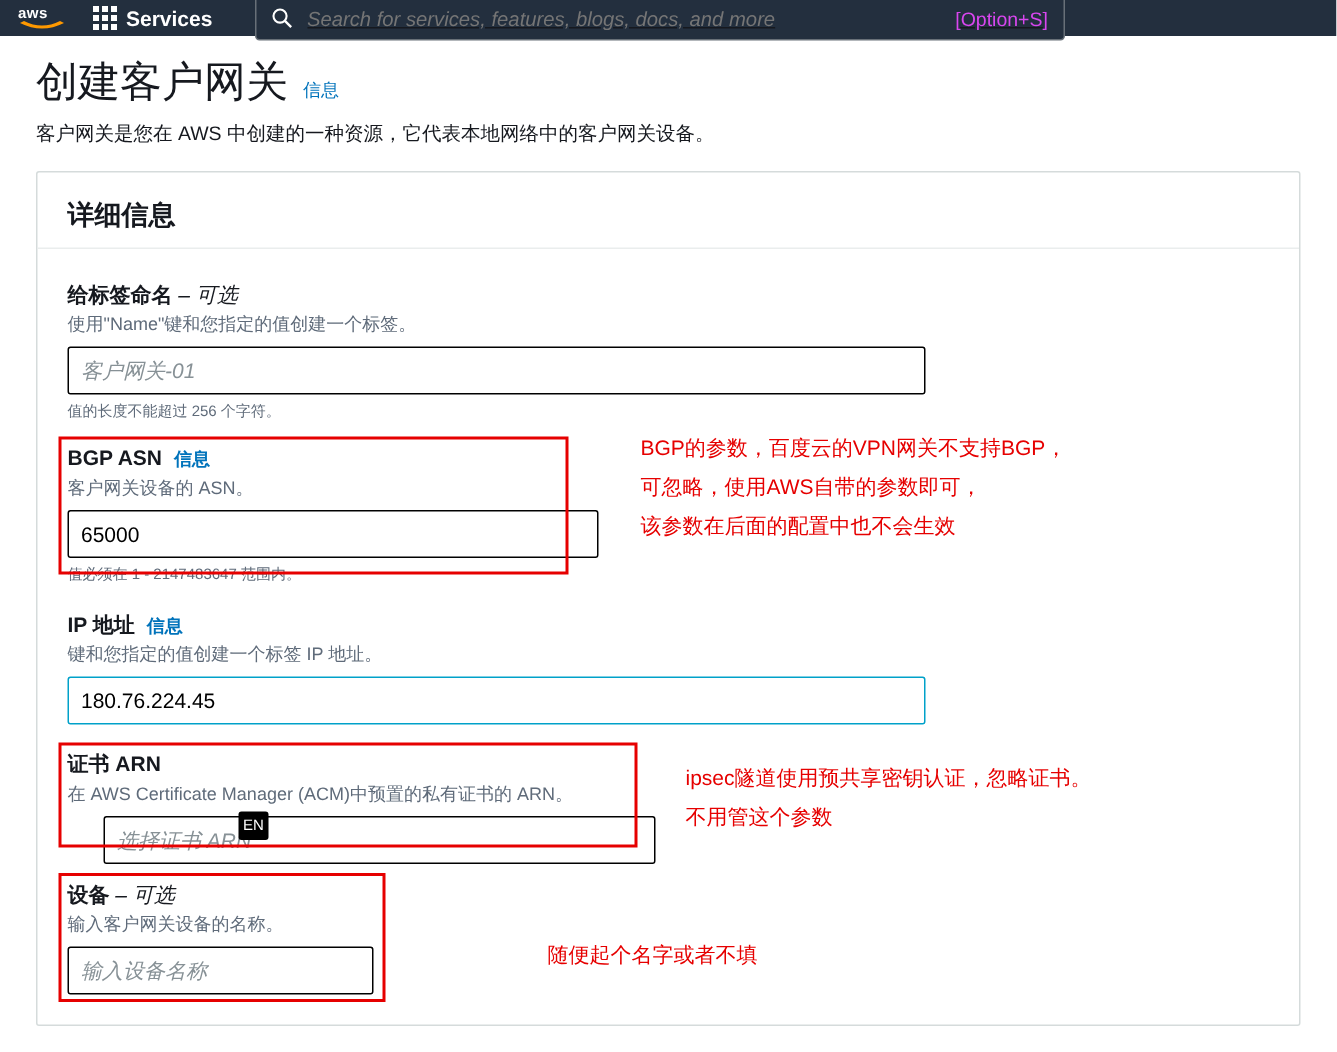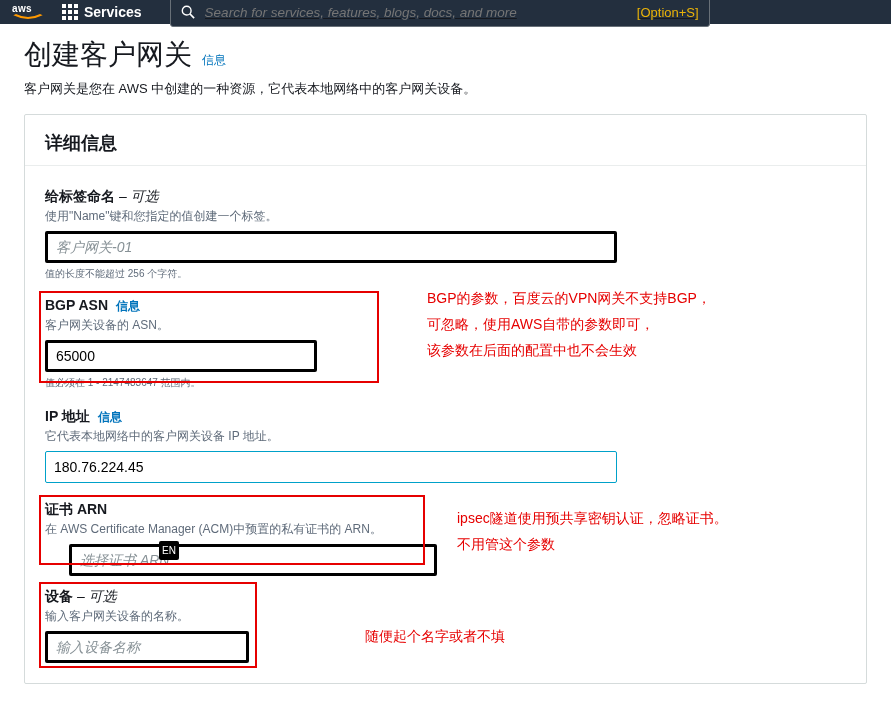--- a/index.html
+++ b/index.html
@@ -20,42 +20,42 @@
       padding: 0 12px;
       gap: 8px;
     }
     .aws-logo { color:#ff9900; font-weight:bold; font-size:14px; letter-spacing:0.5px; display:flex; flex-direction:column; align-items:center; cursor:pointer; }
     .aws-logo svg { display:block; }
     .services-btn { display:flex; align-items:center; gap:6px; color:#fff; font-size:14px; font-weight:bold; padding:0 10px; cursor:pointer; }
     .dots { display:inline-grid; grid-template-columns:repeat(3,4px); grid-template-rows:repeat(3,4px); gap:2px; }
     .dots span { width:4px; height:4px; background:#fff; }
     .searchbar { flex:1; display:flex; align-items:center; background:#232f3e; border:1px solid #687078; border-radius:3px; height:30px; padding:0 10px; gap:10px; margin-left:10px; max-width:540px;text-decoration:underline; }
     .searchbar input { flex:1; background:transparent; border:none; color:#d5dbdb; font-style:italic; font-size:13.5px; outline:none; }
-    .searchbar .shortcut { color:#eab308; font-size:13px; }
+    .searchbar .shortcut { color:#d946ef; font-size:13px; }
     .search-icon { color:#fff; flex-shrink:0; }
 
     .page { padding: 12px 24px 24px 24px; }
     .page-head { margin-bottom: 16px; }
     .page-title-row { display:flex; align-items:baseline; gap:10px; margin-bottom:6px; }
     .page-title { font-size:28px; font-weight:400; }
     .info-link { color:#0073bb; font-size:12px; cursor:pointer; text-decoration:none; }
     .page-desc { font-size:13px; color:#16191f; }
 
     .panel { border:1px solid #d5dbdb; border-radius:2px; }
     .panel-hd { padding:16px 20px 10px 20px; font-size:18px; font-weight:700; border-bottom:1px solid #eaeded; }
     .panel-bd { padding: 4px 20px 20px 20px; position:relative; }
 
     .field { margin-top:18px; position:relative; }
     .field-label-row { display:flex; align-items:baseline; gap:8px; }
     .field-label { font-size:14px; font-weight:700; }
     .label-extra { font-weight:400; font-style:italic; }
     .field-help { font-size:12px; color:#5f6b7a; margin-top:2px; }
     .field-constraint { font-size:10px; color:#5f6b7a; margin-top:4px; }
     .text-input {
-      width:572px; height:32px; border:3px solid #000000; padding:4px 8px; font-size:14px; border-radius:2px; margin-top:6px; background:#fff;
+      width:572px; height:32px; border:1px solid #000000; padding:4px 8px; font-size:14px; border-radius:2px; margin-top:6px; background:#fff;
     }
     .text-input.focused { border:1.5px solid #00a1c9; box-shadow:0 0 0 0 #00a1c9; }
     .text-input::placeholder { color:#879196; font-style:italic; }
 
     
     .anno-box { position:absolute; border:2.5px solid #e60000; pointer-events:none; }
     .anno-text { position:absolute; color:#e60000; font-size:14px; line-height:1.85; white-space:nowrap; }
 
     .cert-row { position:relative; width:572px; }
     .en-badge { position:absolute; top:3px; left:114px; width:20px; height:19px; background:#000; color:#fff; font-size:10px; font-weight:400; display:flex; align-items:center; justify-content:center; border-radius:2px; }
@@ -115,32 +115,32 @@
         <input class="text-input" type="text" placeholder="客户网关-01" style="">
         <div class="field-constraint">值的长度不能超过 256 个字符。</div>
       </div>
 
       <div class="field" style="margin-top:16px;">
         <div class="field-label-row">
           <span class="field-label">BGP ASN</span>
           <a class="info-link" style="font-size:12px;font-weight:700;">信息</a>
         </div>
         <div class="field-help">客户网关设备的 ASN。</div>
-        <input class="text-input" type="text" style="width: 272px;" value="65000">
+        <input class="text-input" type="text" style="width: 354px;" value="65000">
         <div class="field-constraint">值必须在 1 - 2147483647 范围内。</div>
         
         <div class="anno-box" style="left:-6px; top:-6px; width:340px; height:92px;"></div>
       </div>
 
       <div class="field">
         <div class="field-label-row">
           <span class="field-label">IP 地址</span>
           <a class="info-link" style="font-size:12px;font-weight:700;">信息</a>
         </div>
-        <div class="field-help">它代表本地网络中的客户网关设备 IP 地址。</div>
+        <div class="field-help">键和您指定的值创建一个标签 IP 地址。</div>
         <input class="text-input focused" type="text" value="180.76.224.45" style="">
       </div>
 
       <div class="field">
         <div class="field-label-row">
           <span class="field-label">证书 ARN</span>
         </div>
         <div class="field-help">在 AWS Certificate Manager (ACM)中预置的私有证书的 ARN。</div>
         <div class="cert-row">
           <input class="text-input" type="text" style="width: 368px; margin-left: 24px;" placeholder="选择证书 ARN">

